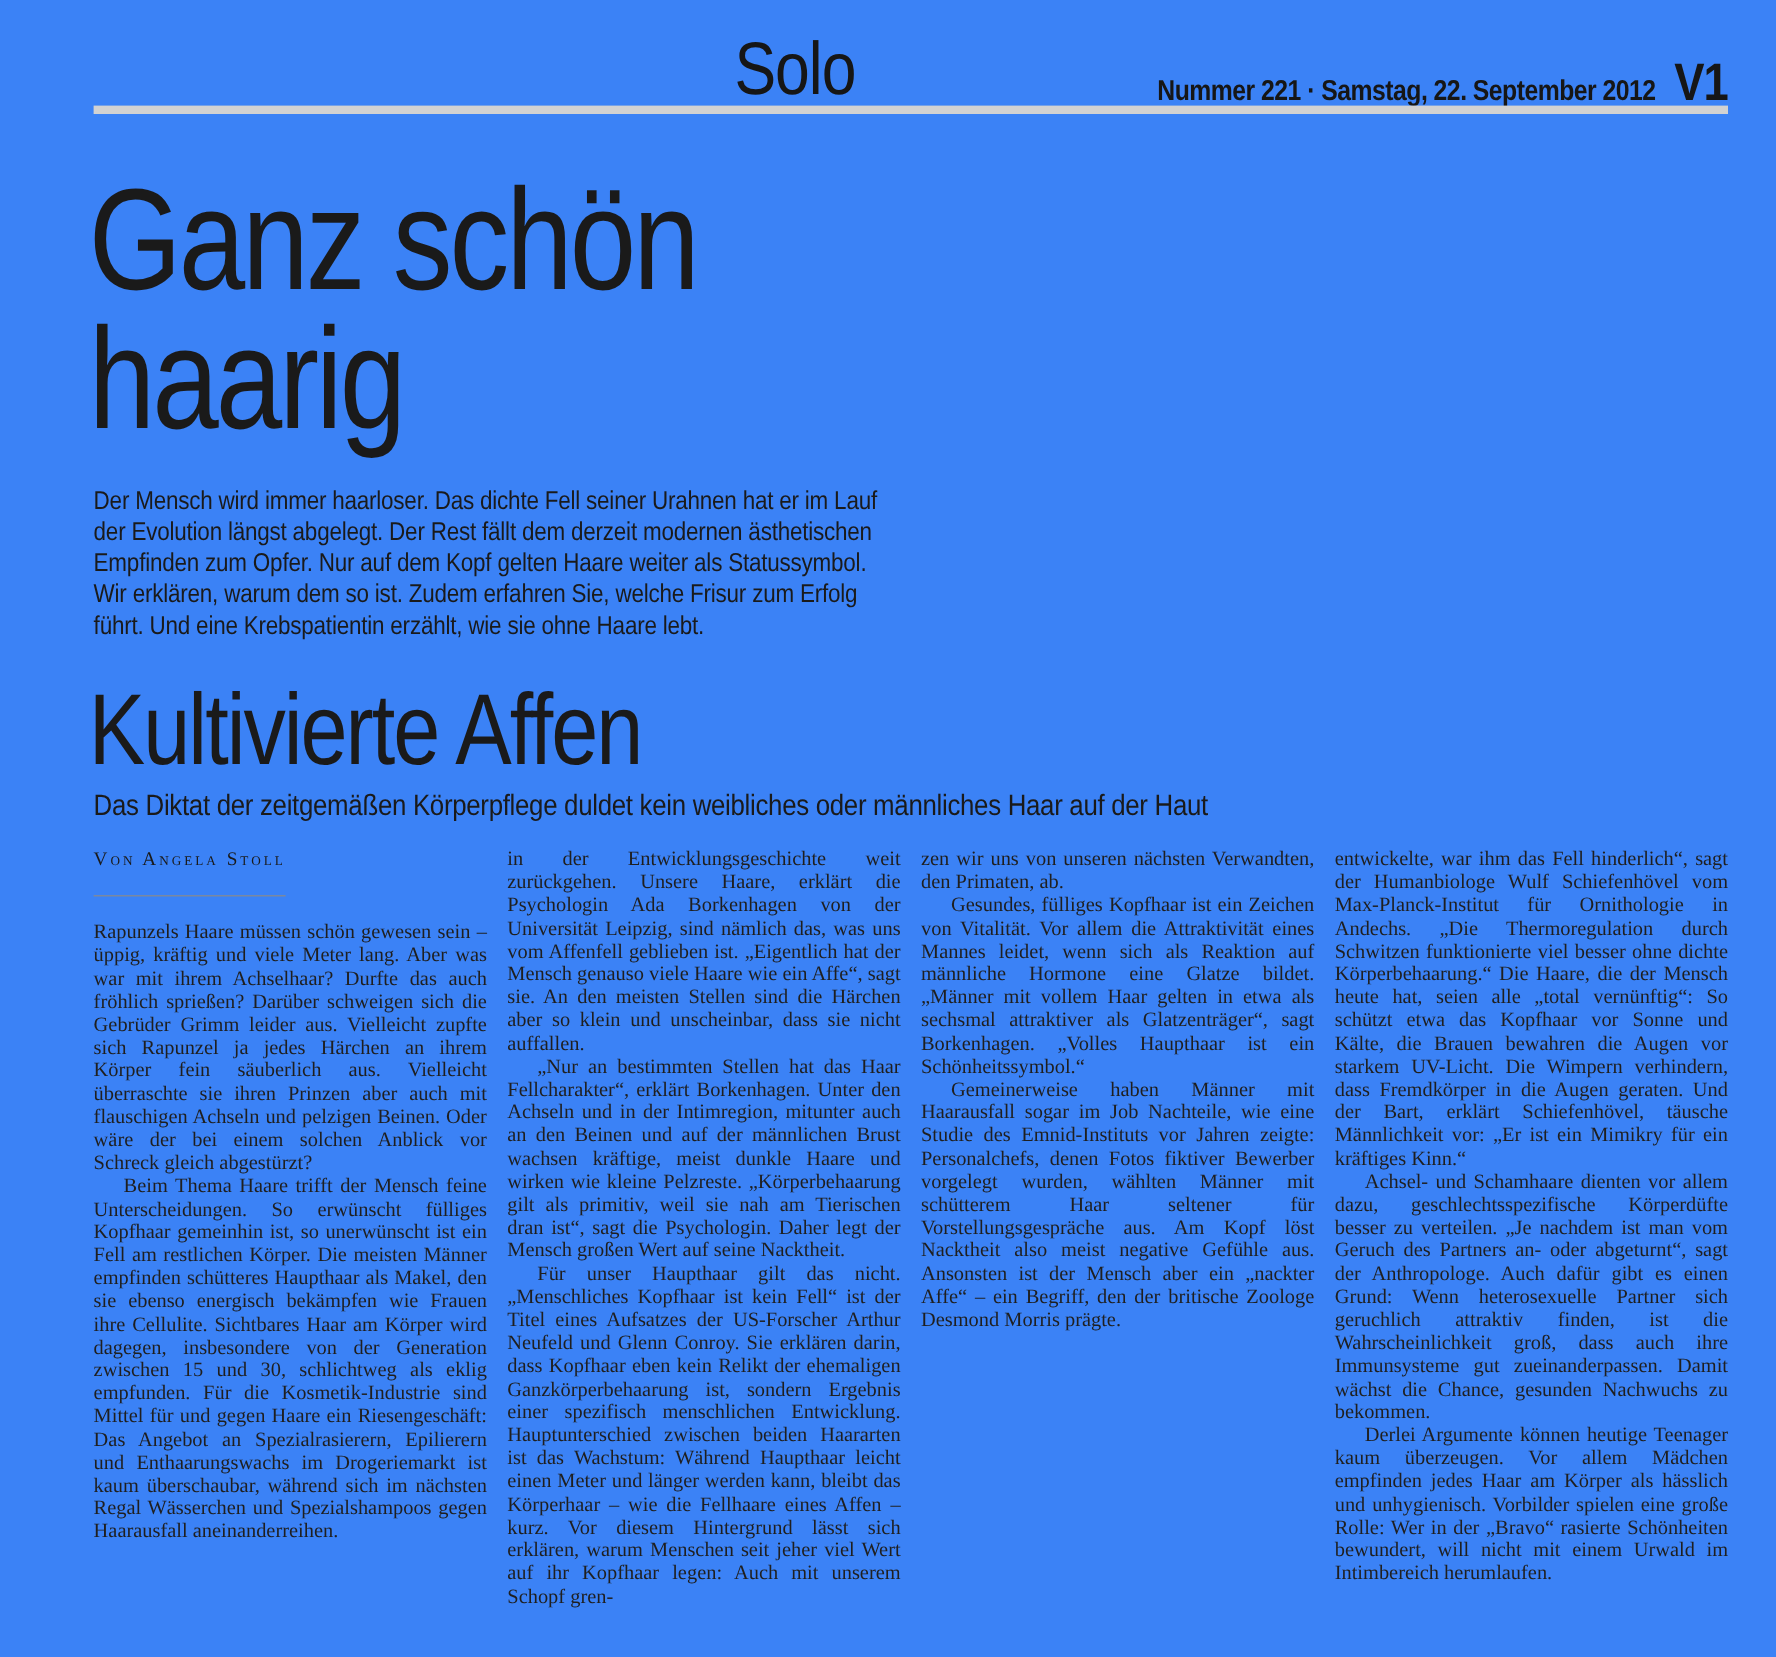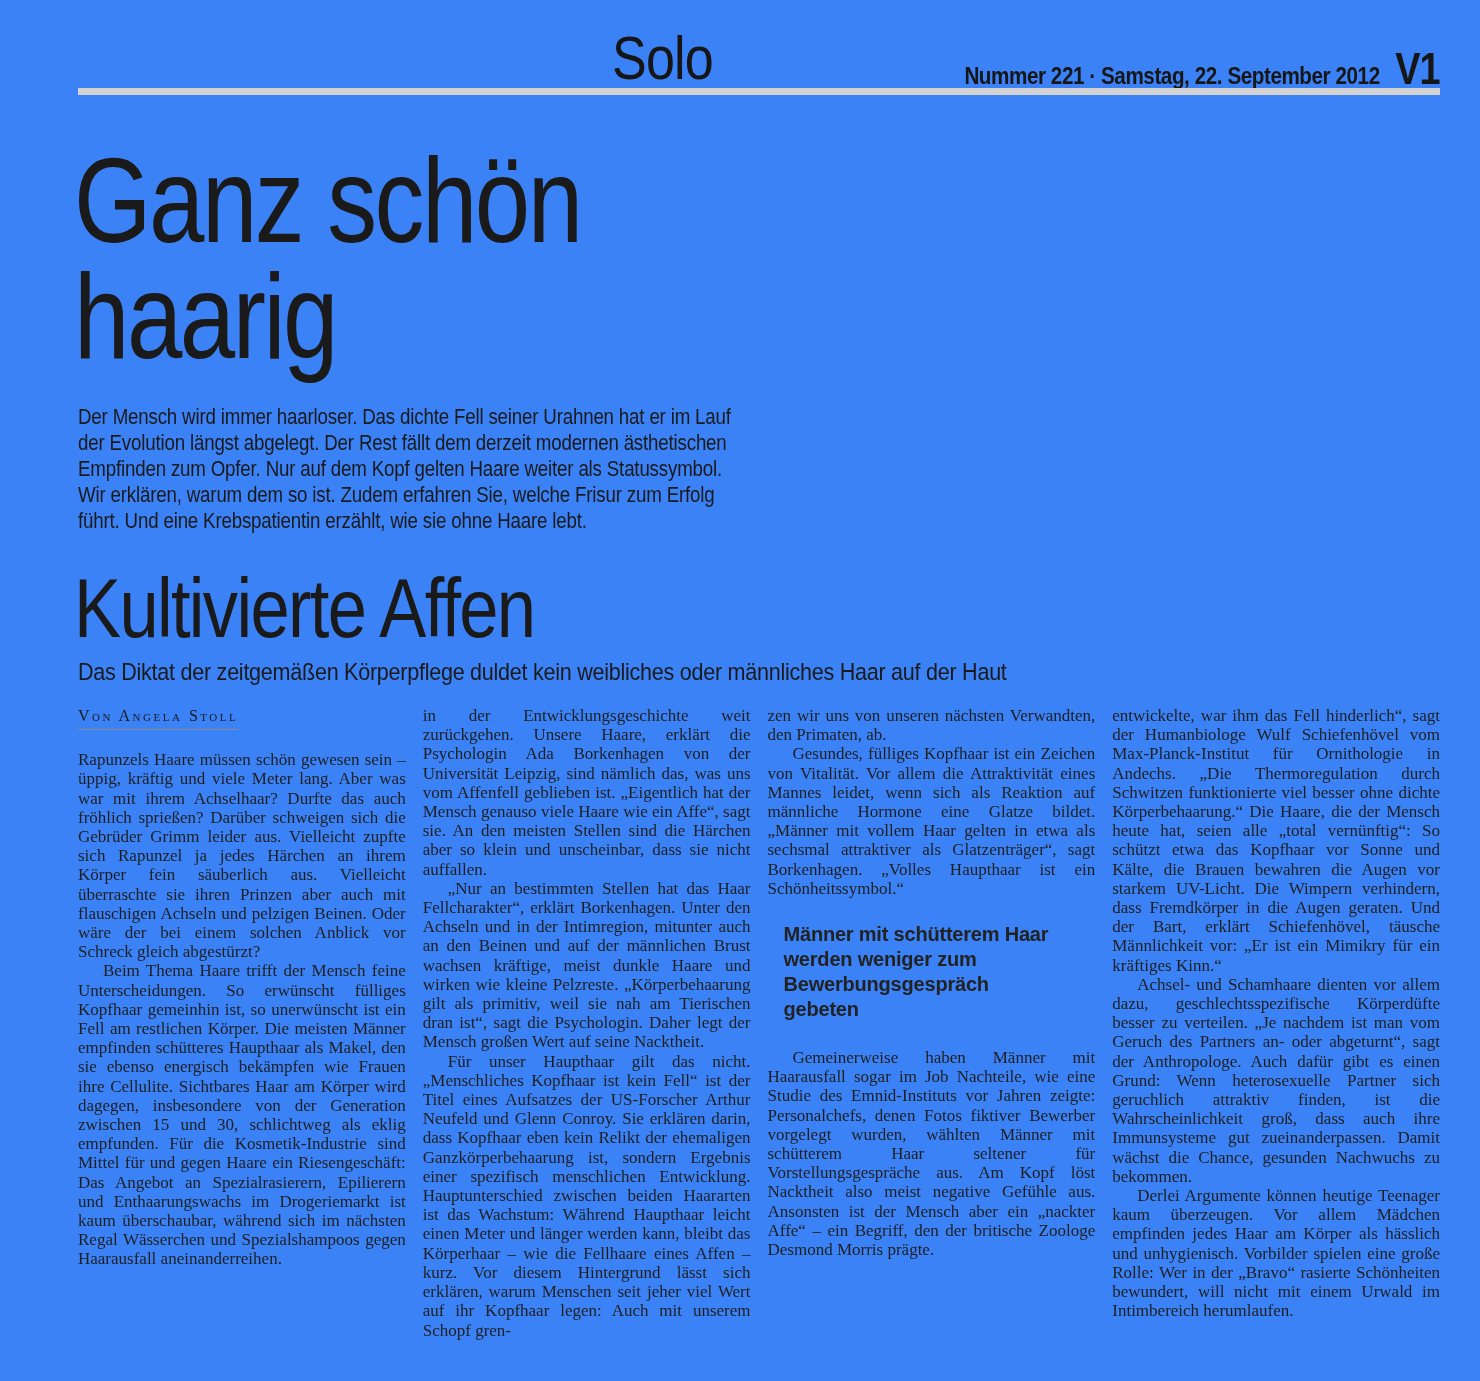--- a/index.html
+++ b/index.html
@@ -115,21 +115,21 @@
     color: #1f1f1f;
   }
   .col p { margin: 0; text-indent: 25px; }
   .col p.noindent { text-indent: 0; }
   .byline-wrap { margin-bottom: 20px; }
   .byline {
     display: inline-block;
     font-variant: small-caps;
     font-size: 16px;
     letter-spacing: 2.5px;
-    padding-bottom: 4px;
+    padding-bottom: 20px;
     border-bottom: 1px solid #8a8a8a;
     color: #1a1a1a;
   }
   .pull-quote {
     margin: 24px 0 26px 16px;
     width: 278px;
     font-family: "Liberation Sans", sans-serif;
     font-weight: bold;
     font-size: 20px;
     line-height: 25px;
@@ -173,21 +173,20 @@
 
       <div class="col">
         <p class="noindent">in der Entwicklungsgeschichte weit zurückgehen. Unsere Haare, erklärt die Psychologin Ada Borkenhagen von der Universität Leipzig, sind nämlich das, was uns vom Affenfell geblieben ist. „Eigentlich hat der Mensch genauso viele Haare wie ein Affe“, sagt sie. An den meisten Stellen sind die Härchen aber so klein und unscheinbar, dass sie nicht auffallen.</p>
         <p>„Nur an bestimmten Stellen hat das Haar Fellcharakter“, erklärt Borkenhagen. Unter den Achseln und in der Intimregion, mitunter auch an den Beinen und auf der männlichen Brust wachsen kräftige, meist dunkle Haare und wirken wie kleine Pelzreste. „Körperbehaarung gilt als primitiv, weil sie nah am Tierischen dran ist“, sagt die Psychologin. Daher legt der Mensch großen Wert auf seine Nacktheit.</p>
         <p>Für unser Haupthaar gilt das nicht. „Menschliches Kopfhaar ist kein Fell“ ist der Titel eines Aufsatzes der US-Forscher Arthur Neufeld und Glenn Conroy. Sie erklären darin, dass Kopfhaar eben kein Relikt der ehemaligen Ganzkörperbehaarung ist, sondern Ergebnis einer spezifisch menschlichen Entwicklung. Hauptunterschied zwischen beiden Haararten ist das Wachstum: Während Haupthaar leicht einen Meter und länger werden kann, bleibt das Körperhaar – wie die Fellhaare eines Affen – kurz. Vor diesem Hintergrund lässt sich erklären, warum Menschen seit jeher viel Wert auf ihr Kopfhaar legen: Auch mit unserem Schopf gren-</p>
       </div>
 
       <div class="col">
         <p class="noindent">zen wir uns von unseren nächsten Verwandten, den Primaten, ab.</p>
         <p>Gesundes, fülliges Kopfhaar ist ein Zeichen von Vitalität. Vor allem die Attraktivität eines Mannes leidet, wenn sich als Reaktion auf männliche Hormone eine Glatze bildet. „Männer mit vollem Haar gelten in etwa als sechsmal attraktiver als Glatzenträger“, sagt Borkenhagen. „Volles Haupthaar ist ein Schönheitssymbol.“</p>
-        <div class="pull-quote">Männer mit schütterem Haar werden weniger zum Bewerbungsgespräch gebeten</div>
         <p>Gemeinerweise haben Männer mit Haarausfall sogar im Job Nachteile, wie eine Studie des Emnid-Instituts vor Jahren zeigte: Personalchefs, denen Fotos fiktiver Bewerber vorgelegt wurden, wählten Männer mit schütterem Haar seltener für Vorstellungsgespräche aus. Am Kopf löst Nacktheit also meist negative Gefühle aus. Ansonsten ist der Mensch aber ein „nackter Affe“ – ein Begriff, den der britische Zoologe Desmond Morris prägte.</p>
       </div>
 
       <div class="col">
         <p class="noindent">entwickelte, war ihm das Fell hinderlich“, sagt der Humanbiologe Wulf Schiefenhövel vom Max-Planck-Institut für Ornithologie in Andechs. „Die Thermoregulation durch Schwitzen funktionierte viel besser ohne dichte Körperbehaarung.“ Die Haare, die der Mensch heute hat, seien alle „total vernünftig“: So schützt etwa das Kopfhaar vor Sonne und Kälte, die Brauen bewahren die Augen vor starkem UV-Licht. Die Wimpern verhindern, dass Fremdkörper in die Augen geraten. Und der Bart, erklärt Schiefenhövel, täusche Männlichkeit vor: „Er ist ein Mimikry für ein kräftiges Kinn.“</p>
         <p>Achsel- und Schamhaare dienten vor allem dazu, geschlechtsspezifische Körperdüfte besser zu verteilen. „Je nachdem ist man vom Geruch des Partners an- oder abgeturnt“, sagt der Anthropologe. Auch dafür gibt es einen Grund: Wenn heterosexuelle Partner sich geruchlich attraktiv finden, ist die Wahrscheinlichkeit groß, dass auch ihre Immunsysteme gut zueinanderpassen. Damit wächst die Chance, gesunden Nachwuchs zu bekommen.</p>
         <p>Derlei Argumente können heutige Teenager kaum überzeugen. Vor allem Mädchen empfinden jedes Haar am Körper als hässlich und unhygienisch. Vorbilder spielen eine große Rolle: Wer in der „Bravo“ rasierte Schönheiten bewundert, will nicht mit einem Urwald im Intimbereich herumlaufen.</p>
       </div>
 
     </div>

